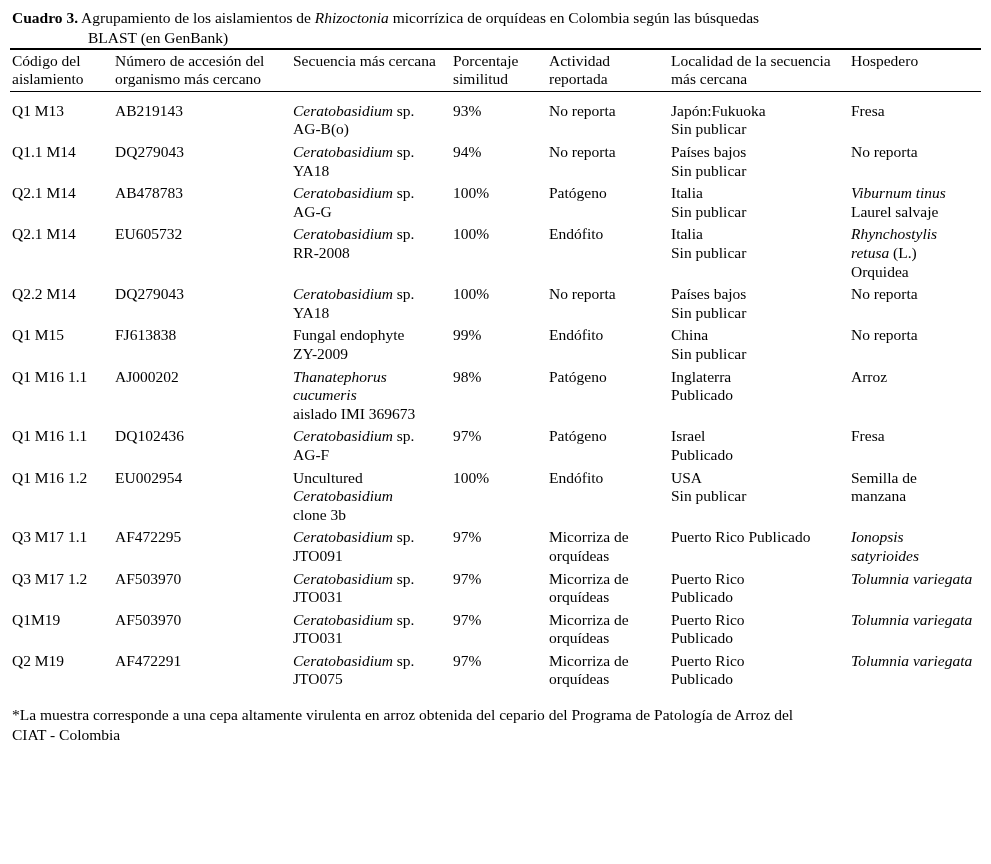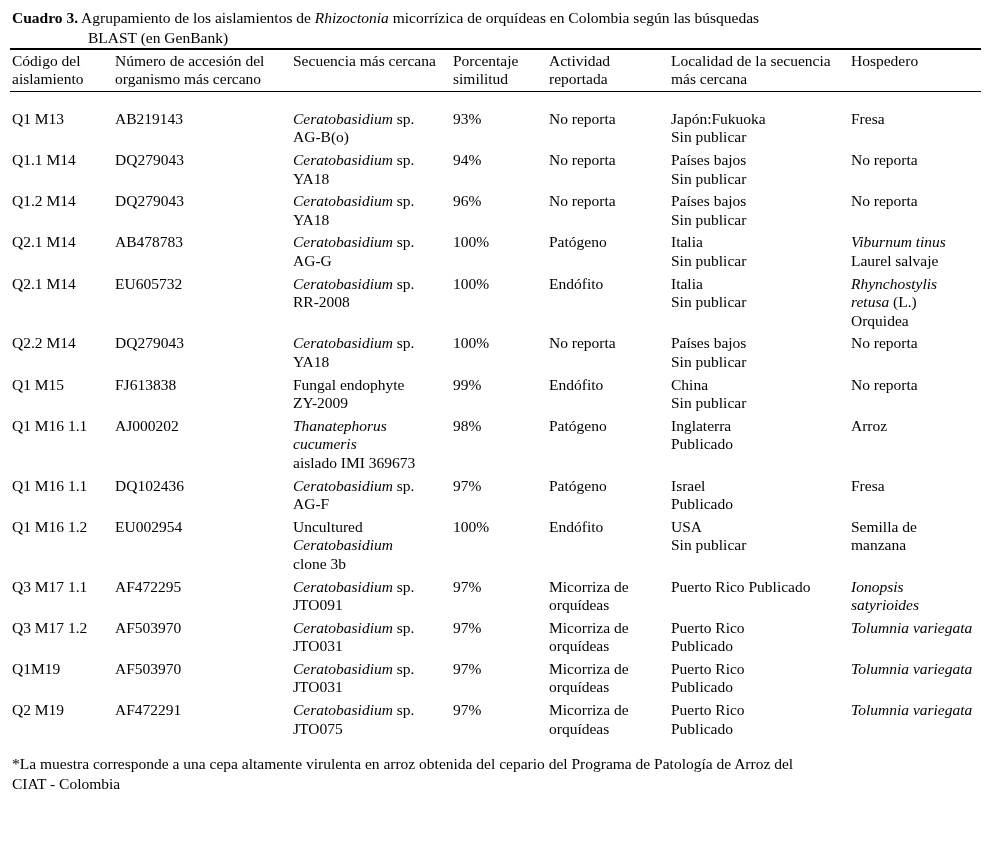--- a/index.html
+++ b/index.html
@@ -61,21 +61,21 @@
     border-top: 2px solid #000;
   }
   .rule-mid {
     border-bottom: 1.3px solid #000;
     font-family: Liberation Serif, serif;
   }
   .rule-bottom {
     border-bottom: 2px solid #000;
   }
   tbody tr:first-child td {
-    padding-top: 18px;
+    padding-top: 10px;
   }
   tbody td {
     padding-bottom: 6px;
   }
   .c0 { width: 103px; }
   .c1 { width: 178px; }
   .c2 { width: 160px; }
   .c3 { width: 96px; }
   .c4 { width: 122px; }
   .c5 { width: 180px; }
@@ -134,29 +134,20 @@
       <tr>
         <td>Q1.1 M14</td>
         <td>DQ279043</td>
         <td><em>Ceratobasidium</em><span> sp.</span><span class="sub">YA18</span></td>
         <td>94%</td>
         <td>No reporta</td>
         <td><span>Países bajos</span><span class="sub">Sin publicar</span></td>
         <td><span>No reporta</span></td>
       </tr>
 
-      <tr>
-        <td>Q1.2 M14</td>
-        <td>DQ279043</td>
-        <td><em>Ceratobasidium</em><span> sp.</span><span class="sub">YA18</span></td>
-        <td>96%</td>
-        <td>No reporta</td>
-        <td><span>Países bajos</span><span class="sub">Sin publicar</span></td>
-        <td><span>No reporta</span></td>
-      </tr>
 
       <tr>
         <td>Q2.1 M14</td>
         <td>AB478783</td>
         <td><em>Ceratobasidium</em><span> sp.</span><span class="sub">AG-G</span></td>
         <td>100%</td>
         <td>Patógeno</td>
         <td><span>Italia</span><span class="sub">Sin publicar</span></td>
         <td><em>Viburnum tinus</em><span class="sub">Laurel salvaje</span></td>
       </tr>

